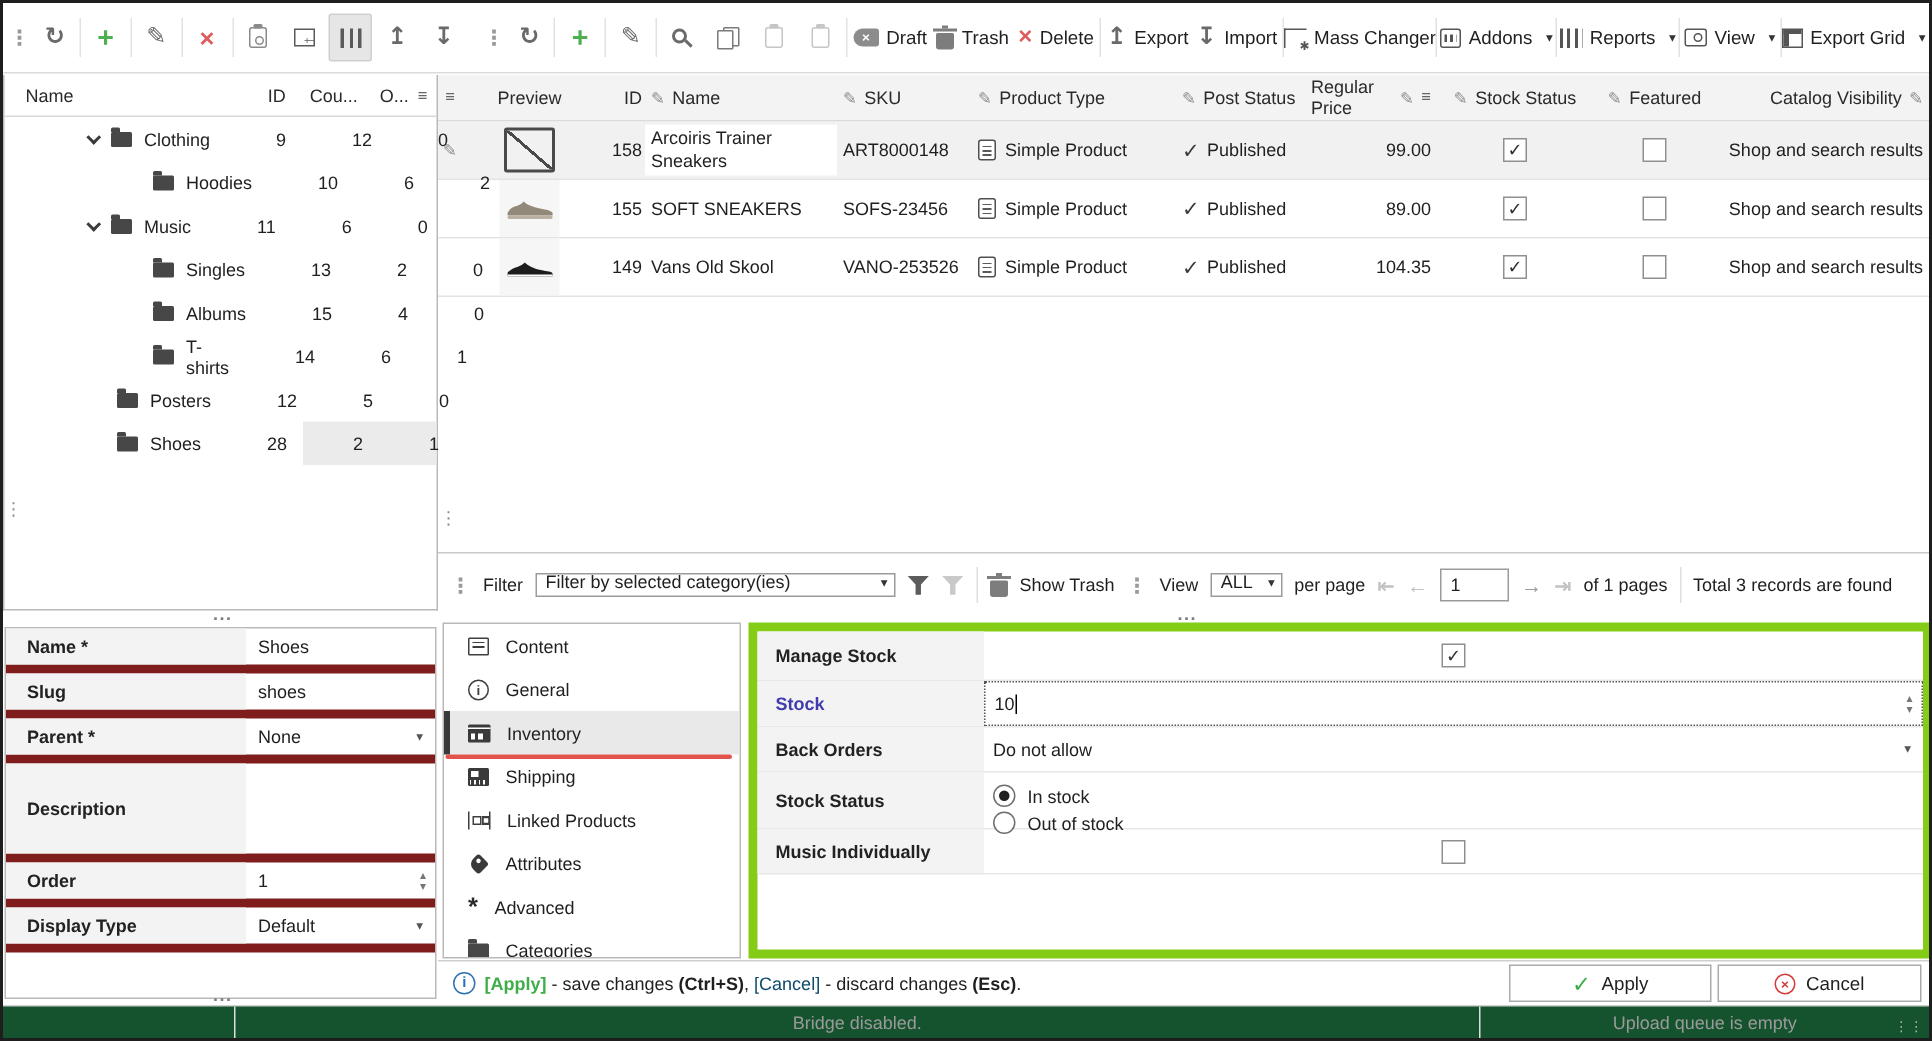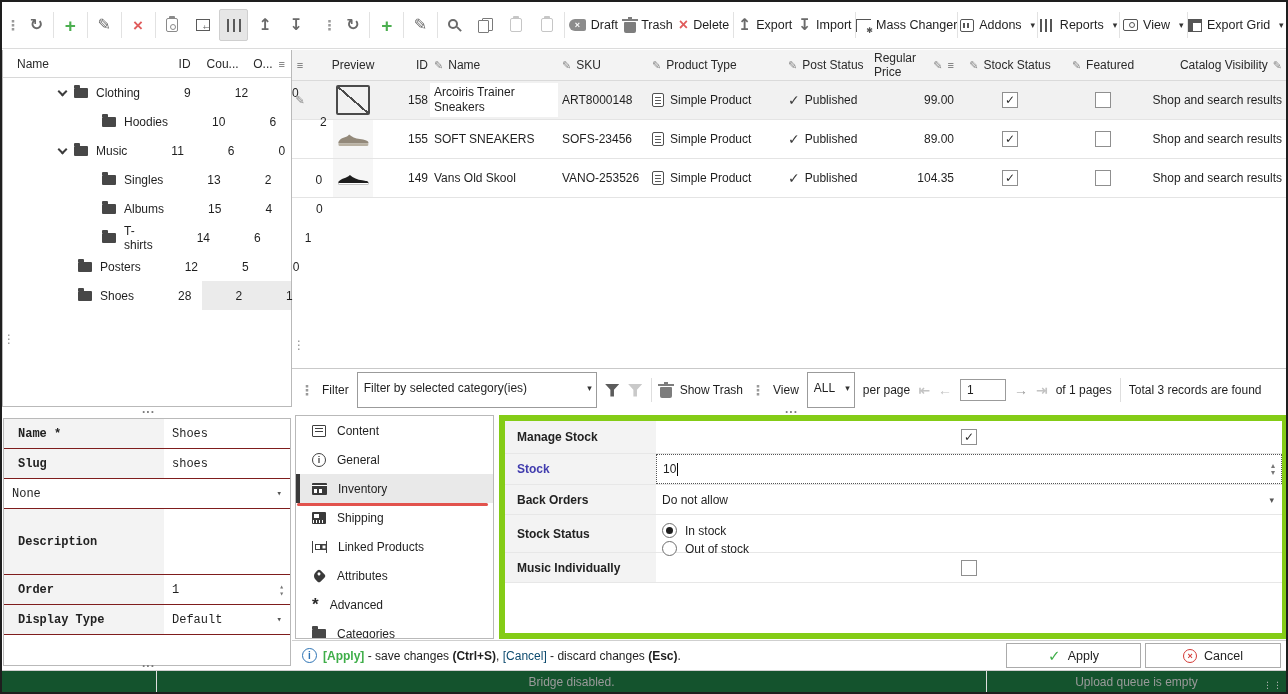--- a/index.html
+++ b/index.html
@@ -112,29 +112,29 @@
   .gc-status { width:86px; gap:5px; }
   .gc-price { width:92px; justify-content:flex-end; padding-right:8px; }
   .gc-stock { width:96px; justify-content:center; }
   .gc-feat { width:90px; justify-content:center; }
   .gc-vis { width:138px; justify-content:flex-end; padding-right:4px; text-align:right; }
   .g-head .gc { gap:5px; }
   .namecell-edit { background:#fff; align-self:stretch; display:flex; align-items:center; padding:2px 4px; line-height:1.25; }
 
   
   #filterbar { position:absolute; top:370px; left:290px; right:0; height:36px; display:flex; align-items:center; gap:8px; padding:0 8px; background:#fff; }
-  .combo { height:36px; border:1px solid #9b9b9b; background:#fff; display:flex; align-items:center; padding:0 4px 4px 6px; gap:6px; }
+  .combo { height:16px; border:1px solid #9b9b9b; background:#fff; display:flex; align-items:center; padding:0 4px 4px 6px; gap:6px; }
   .combo .cv { flex:1; }
   .pginput { width:46px; height:22px; border:1px solid #9b9b9b; display:flex; align-items:center; padding-left:6px; }
   .navarr { font-size:14px; color:#c3c3c3; font-weight:bold; }
   .vsep { width:1px; height:24px; background:#dedede; }
 
   
   #catform { position:absolute; top:416px; left:1px; width:288px; height:248px; border:1px solid #b9b9b9; background:#fff; }
-  .f-row { display:flex; border-bottom:1px solid #7f1d1d; min-height:30px; align-items:stretch;font-family:Liberation Mono, monospace; }
+  .f-row { display:flex; border-bottom:6px solid #7f1d1d; min-height:30px; align-items:stretch; }
   .f-lab { width:160px; background:#f3f3f3; display:flex; align-items:center; padding-left:14px; font-weight:bold; color:#222; }
   .f-val { flex:1; display:flex; align-items:center; padding-left:8px; position:relative; }
   .f-desc { height:66px; }
   .spin { position:absolute; right:6px; top:2px; bottom:2px; display:flex; flex-direction:column; justify-content:center; line-height:7px; font-size:8px; color:#777; }
   .ddarrow { position:absolute; right:8px; font-size:9px; color:#555; }
 
   
   #tabs { position:absolute; top:413px; left:293px; width:199px; height:224px; border:1px solid #b9b9b9; background:#fff; overflow:hidden; }
   .tab { height:29px; display:flex; align-items:center; gap:11px; padding-left:16px; position:relative; color:#1f1f1f; }
   .tab.sel { background:#e9e9e9; }
@@ -556,20 +556,21 @@
           <span>Shoes</span>
         </div>
     </div>
     <div class="f-row">
       <div class="f-lab">Slug</div>
       <div class="f-val">
           <span>shoes</span>
         </div>
     </div>
     <div class="f-row">
+      <div class="f-lab">Parent *</div>
       <div class="f-val">
           <span>None</span>
           <span class="ddarrow">▾</span>
         </div>
     </div>
     <div class="f-row f-desc">
       <div class="f-lab">Description</div>
       <div class="f-val">
           <span></span>
         </div>

